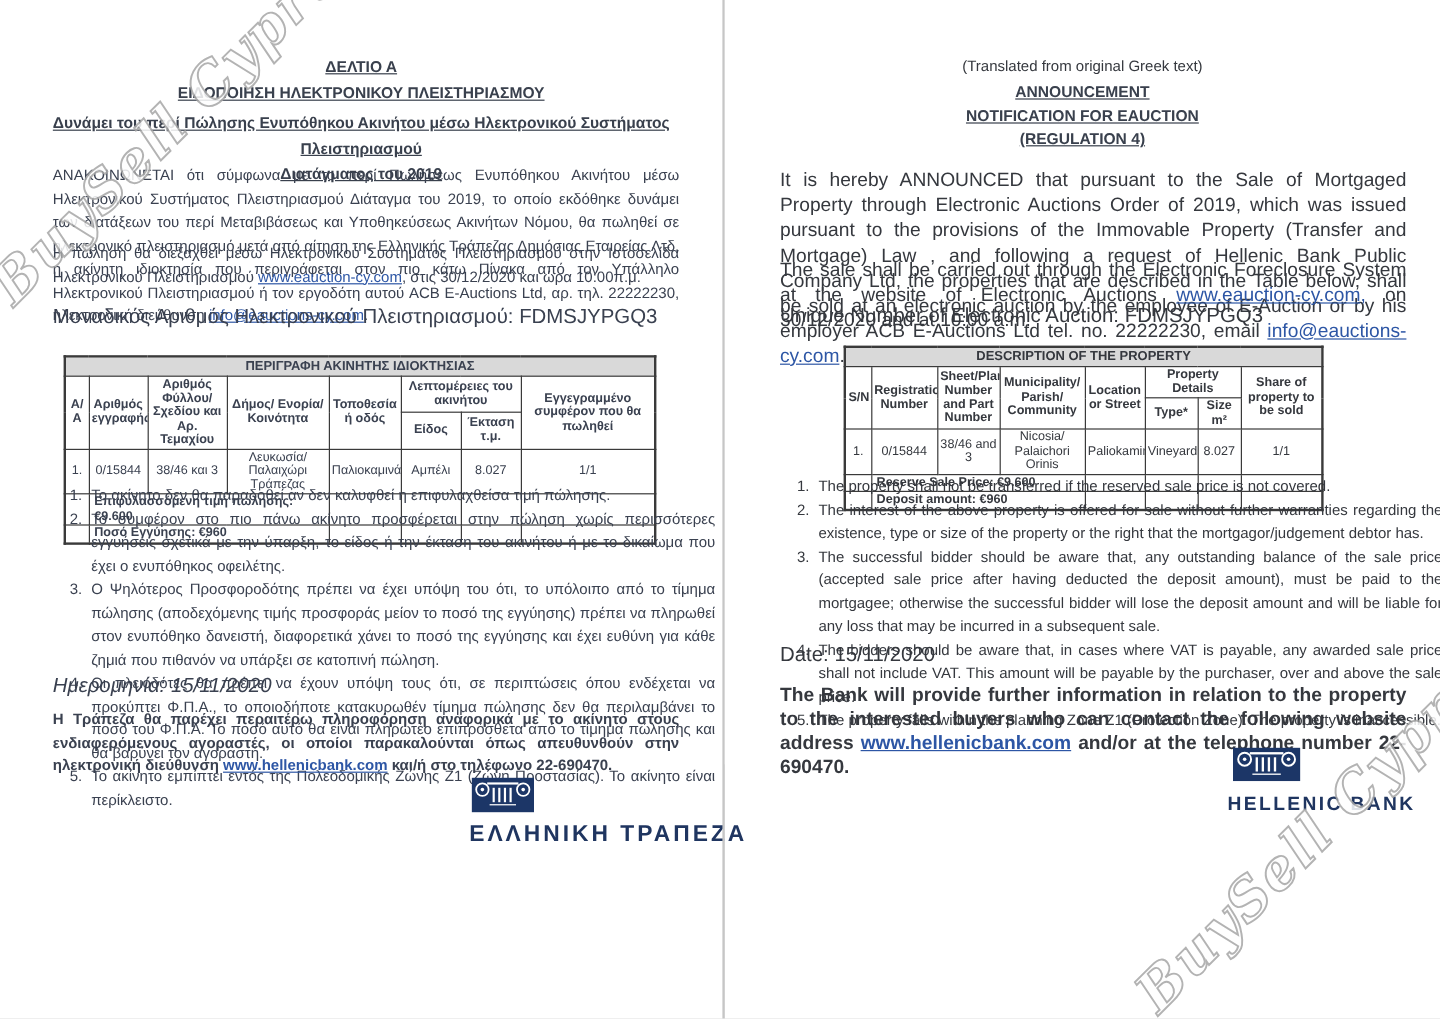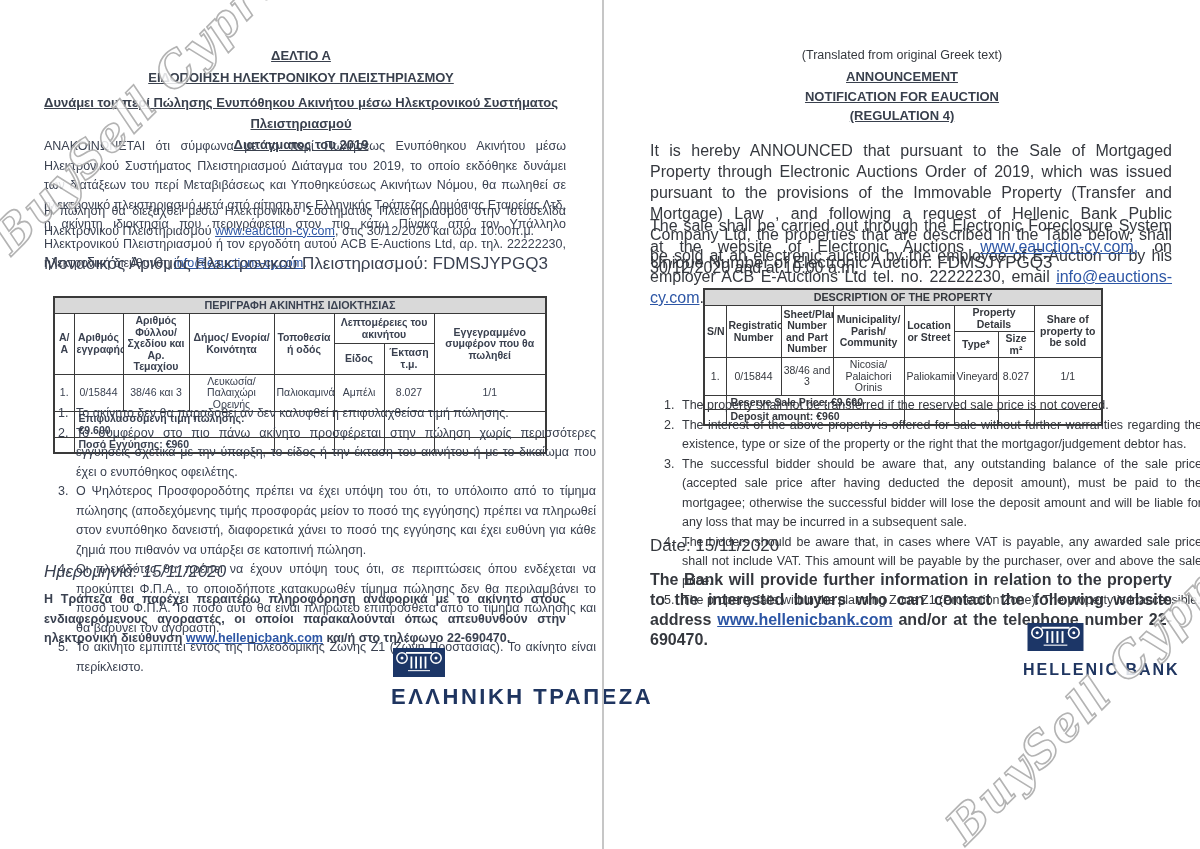--- a/index.html
+++ b/index.html
@@ -93,21 +93,21 @@
         <th rowspan="2">Εγγεγραμμένο συμφέρον που θα πωληθεί</th>
       </tr>
       <tr>
         <th style="height:20px;">Είδος</th>
         <th>Έκταση τ.μ.</th>
       </tr>
       <tr style="height:23px;">
         <td>1.</td>
         <td>0/15844</td>
         <td>38/46 και 3</td>
-        <td>Λευκωσία/ Παλαιχώρι Ορεινής</td>
+        <td>Λευκωσία/ Παλαιχώρι Τράπεζας</td>
         <td>Παλιοκαμινά</td>
         <td>Αμπέλι</td>
         <td>8.027</td>
         <td>1/1</td>
       </tr>
       <tr style="height:12px;">
         <td></td>
         <td class="price" colspan="3">Επιφυλασσόμενη τιμή πώλησης: €9.600</td>
         <td></td>
             <td></td>
@@ -146,21 +146,21 @@
         <circle cx="9" cy="10" r="1.5" fill="#ffffff"></circle>
         <circle cx="43" cy="10" r="5.2" fill="none" stroke="#ffffff" stroke-width="1.5"></circle>
         <circle cx="43" cy="10" r="1.5" fill="#ffffff"></circle>
         <rect x="13" y="4" width="26" height="1.8" fill="#ffffff"></rect>
         <rect x="17.5" y="8.5" width="1.8" height="12" fill="#ffffff"></rect>
         <rect x="22.2" y="8.5" width="1.8" height="12" fill="#ffffff"></rect>
         <rect x="26.9" y="8.5" width="1.8" height="12" fill="#ffffff"></rect>
         <rect x="31.6" y="8.5" width="1.8" height="12" fill="#ffffff"></rect>
         <rect x="15" y="22" width="22" height="1.2" fill="#ffffff" opacity="0.85"></rect>
       </svg>
-      <div class="logo-text" style="font-size:22px;margin-top:3px;margin-left:-2px;">ΕΛΛΗΝΙΚΗ ΤΡΑΠΕΖΑ</div>
+      <div class="logo-text" style="font-size:19px;margin-top:3px;margin-left:-2px;">ΕΛΛΗΝΙΚΗ ΤΡΑΠΕΖΑ</div>
     </div>
 
     <div class="watermark" style="left:-48px;top:101px;">BuySell Cyprus</div>
   </div>
 
   <div class="divider"></div>
 
   <div class="page page-right">
 
     <div class="block center h-plain" style="top:48px;text-align:center;">(Translated from original Greek text)</div>

